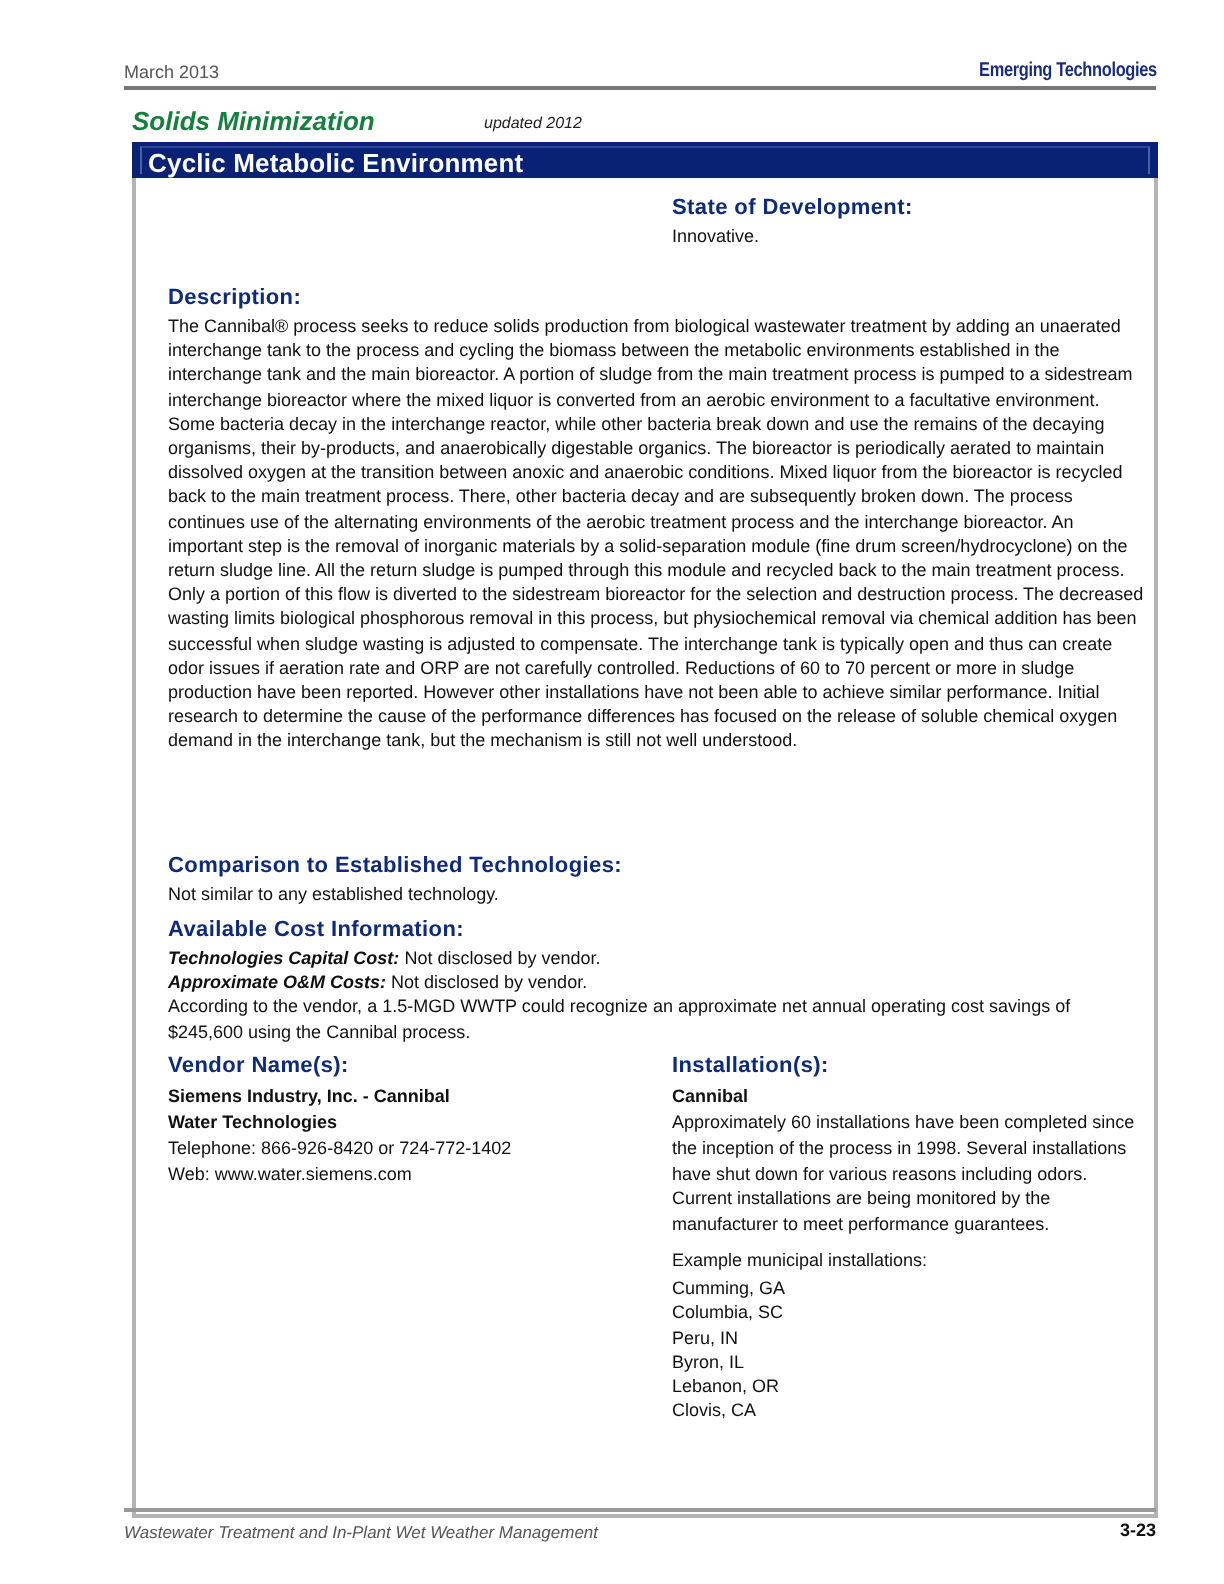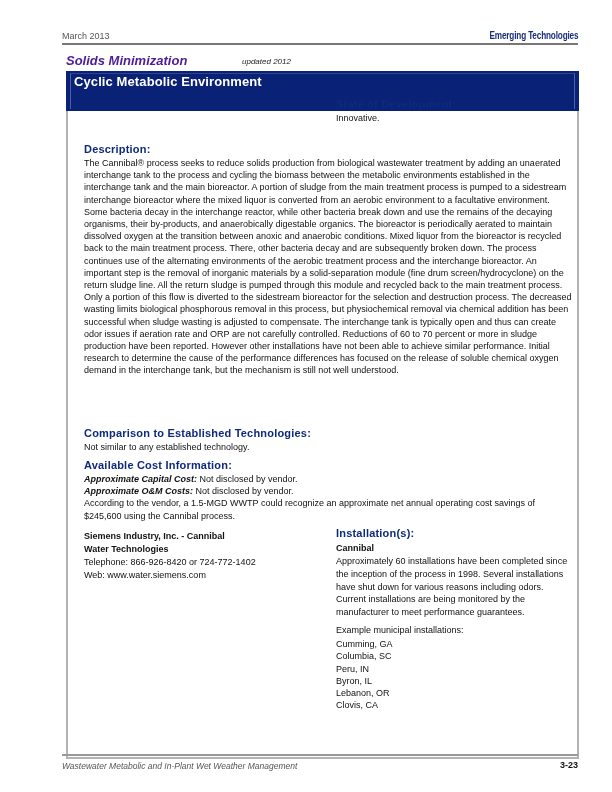--- a/index.html
+++ b/index.html
@@ -5,26 +5,26 @@
   * { box-sizing: border-box; margin: 0; padding: 0; }
   html, body { width: 612px; height: 792px; background: #ffffff; }
   body { position: relative; font-family: "Liberation Sans", sans-serif; color: #111; overflow: hidden; }
 
   .hdr { position: absolute; left: 62px; top: 28px; width: 516px; height: 16px; }
   .hdr-date { position: absolute; left: 0; top: 3px; font-size: 9px; color: #555; }
   .hdr-right { position: absolute; right: 0; top: 2px; font-size: 10px; font-weight: bold; color: #1a2d7a; font-family: "Liberation Sans", sans-serif; letter-spacing: -0.2px; transform: scaleX(0.82); transform-origin: right center; }
   .hdr-rule { position: absolute; left: 0; top: 15px; width: 516px; height: 2px; background: #777; }
 
   .subhdr { position: absolute; left: 66px; top: 53px; width: 512px; height: 16px; }
-  .subhdr-left { position: absolute; left: 0; top: 0; font-size: 13px; font-weight: bold; font-style: italic; color: #4c1d95; }
+  .subhdr-left { position: absolute; left: 0; top: 0; font-size: 13px; font-weight: bold; font-style: italic; color: #15803d; }
   .subhdr-updated { position: absolute; left: 176px; top: 4px; font-size: 8px; font-style: italic; color: #222; }
   .subhdr-right { position: absolute; right: 0; top: 0; font-size: 13.5px; font-weight: bold; color: #111; }
 
   .box { position: absolute; left: 66px; top: 71px; width: 513px; height: 688px; border-left: 2px solid #b3b3b3; border-right: 2px solid #b3b3b3; border-bottom: 2px solid #b3b3b3; }
-  .titlebar { position: absolute; left: -2px; top: 0; width: 513px; height: 40px; background: #0a2276; }
+  .titlebar { position: absolute; left: -2px; top: 0; width: 513px; height: 18px; background: #0a2276; }
   .titlebar-inner { position: absolute; left: 4px; top: 2px; right: 4px; bottom: 2px; border-left: 1px solid #4a62a8; border-right: 1px solid #4a62a8; border-top: 1px solid #2d4494; }
   .titlebar-text { position: absolute; left: 8px; top: 3px; font-size: 13px; font-weight: bold; color: #ffffff; letter-spacing: 0.1px; }
 
   .h { font-size: 11px; font-weight: bold; color: #0e2a7d; letter-spacing: 0.2px; }
   .t { font-size: 9px; line-height: 12.2px; color: #111; }
 
   .sec { position: absolute; }
   .two-col { position: absolute; left: 16px; width: 496px; }
   .col-left { position: absolute; left: 0; width: 245px; }
   .col-right { position: absolute; left: 252px; width: 244px; }
@@ -70,30 +70,31 @@
   </div>
 
   <div class="sec" style="left: 16px; top: 356px; width: 490px;">
     <div class="h">Comparison to Established Technologies:</div>
     <div class="t" style="margin-top:2px;">Not similar to any established technology.</div>
   </div>
 
   <div class="sec" style="left: 16px; top: 388px; width: 490px;">
     <div class="h">Available Cost Information:</div>
     <div class="t" style="margin-top:2px;">
-      <span class="bi">Approximate Capital Cost:</span><span> Not disclosed by vendor.</span>
+      <span class="bi">Technologies Capital Cost:</span><span> Not disclosed by vendor.</span>
     </div>
     <div class="t">
       <span class="bi">Approximate O&amp;M Costs:</span><span> Not disclosed by vendor.</span>
     </div>
     <div class="t" style="width: 470px;">According to the vendor, a 1.5-MGD WWTP could recognize an approximate net annual operating cost savings of $245,600 using the Cannibal process.</div>
   </div>
 
   <div class="two-col" style="top: 456px; height: 225px;">
     <div class="col-left">
+      <div class="h">Vendor Name(s):</div>
       <div class="t b" style="margin-top:3px; line-height:13px;">Siemens Industry, Inc. - Cannibal</div>
       <div class="t b" style="line-height:13px;">Water Technologies</div>
       <div class="t" style="line-height:13px;">Telephone: 866-926-8420 or 724-772-1402</div>
       <div class="t" style="line-height:13px;">Web: www.water.siemens.com</div>
     </div>
     <div class="col-right">
       <div class="h">Installation(s):</div>
       <div class="t b" style="margin-top:3px; line-height:13px;">Cannibal</div>
       <div class="t" style="line-height:12.8px; width: 236px;">Approximately 60 installations have been completed since the inception of the process in 1998. Several installations have shut down for various reasons including odors. Current installations are being monitored by the manufacturer to meet performance guarantees.</div>
       <div class="t" style="margin-top:5px;">Example municipal installations:</div>
@@ -104,15 +105,15 @@
         <div class="t">Byron, IL</div>
         <div class="t">Lebanon, OR</div>
         <div class="t">Clovis, CA</div>
       </div>
     </div>
   </div>
 </div>
 
 <div class="ftr">
   <div class="ftr-rule"></div>
-  <span class="ftr-left">Wastewater Metabolic and In-Plant Wet Weather Management</span>
+  <span class="ftr-left">Wastewater Treatment and In-Plant Wet Weather Management</span>
   <span class="ftr-right">3-23</span>
 </div>
 
 </body></html>

